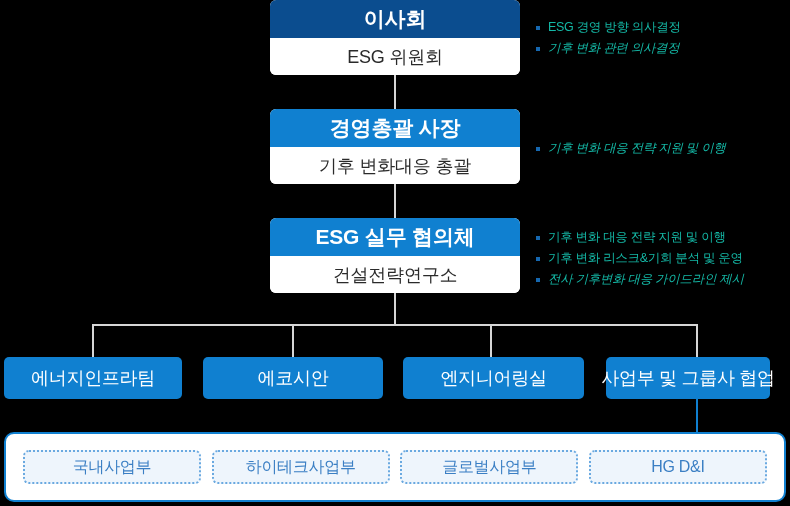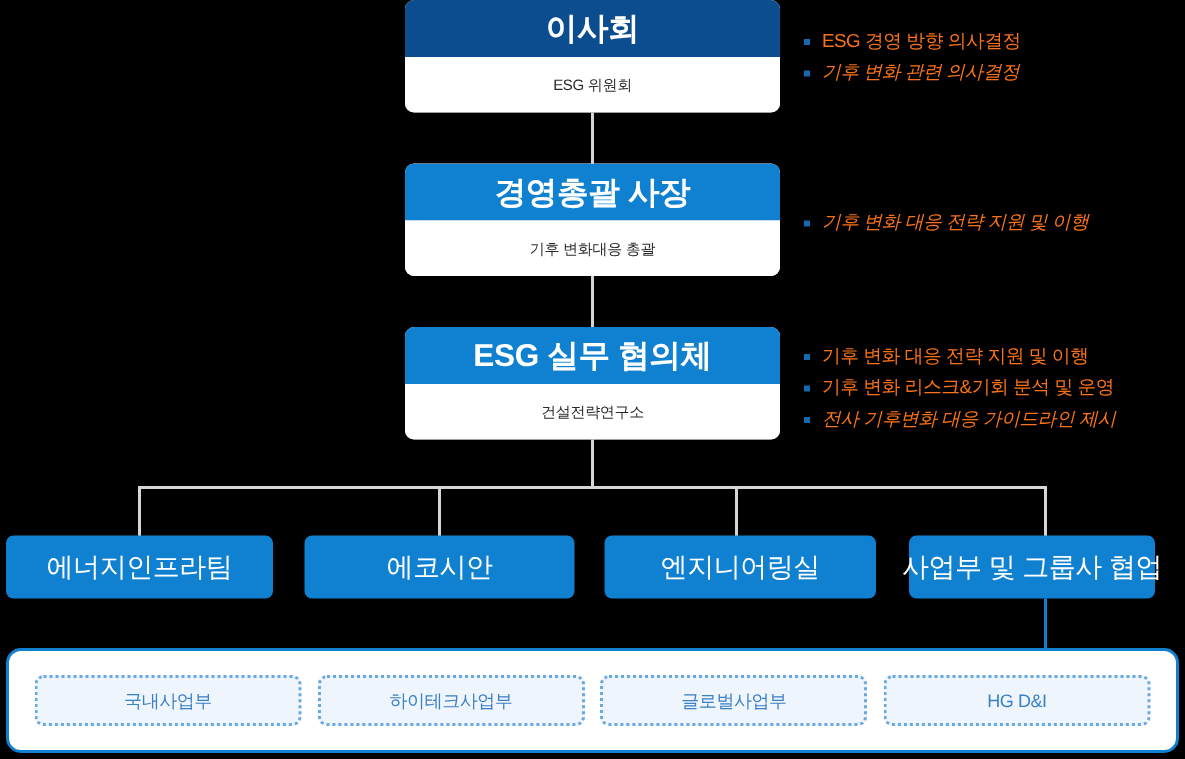--- a/index.html
+++ b/index.html
@@ -27,21 +27,21 @@
     display: flex; align-items: center; justify-content: center;
     color: #ffffff;
     font-size: 21px;
     font-weight: bold;
     letter-spacing: -0.2px;
   }
   .card .body {
     height: 37px;
     display: flex; align-items: center; justify-content: center;
     color: #2a2a2a;
-    font-size: 10px;
+    font-size: 18px;
     background: #ffffff;
     letter-spacing: -0.2px;
   }
 
   
   .vline {
     position: absolute;
     width: 2px;
     background: #d6d6d6;
   }
@@ -79,21 +79,21 @@
   .note:last-child { margin-bottom: 0; font-style: italic; }
   .note .bul {
     width: 4px; height: 4px;
     background: #1668b0;
     margin-right: 8px;
     margin-top: 6px;
     flex: 0 0 auto;
   }
   .note .txt {
     font-size: 12.5px;
-    color: #f97316;
+    color: #14b8a6;
     line-height: 15px;
     letter-spacing: -0.3px;
   }
 
   
   #subpanel {
     position: absolute;
     left: 4px; top: 432px;
     width: 782px; height: 70px;
     background: #ffffff;
@@ -104,21 +104,21 @@
     justify-content: space-between;
     padding: 0 17px;
   }
   .sub {
     width: 178px;
     height: 34px;
     background: #eef5fc;
     border: 2px dotted #6aa9e0;
     border-radius: 6px;
     display: flex; align-items: center; justify-content: center;
-    font-size: 12px;
+    font-size: 16px;
     color: #3b7fc4;
     letter-spacing: -0.3px;
   }
 </style>
 </head>
 <body>
 
 <div id="chart">
 
   <div class="card" style="left:270px; top:0px; width:250px;">

